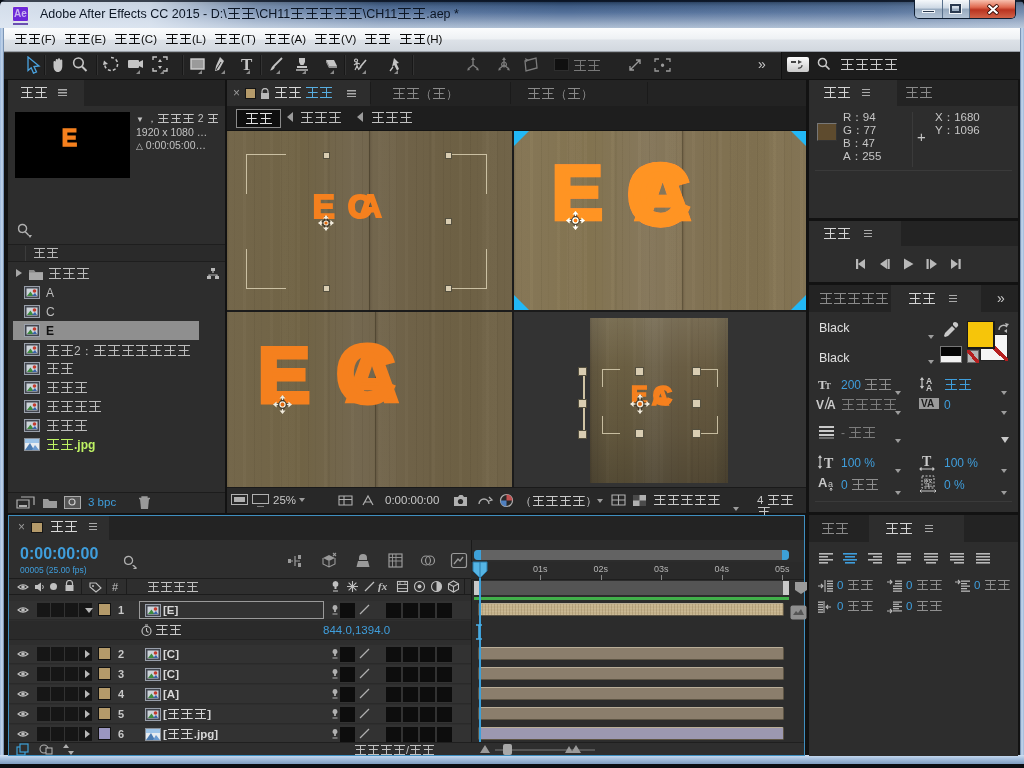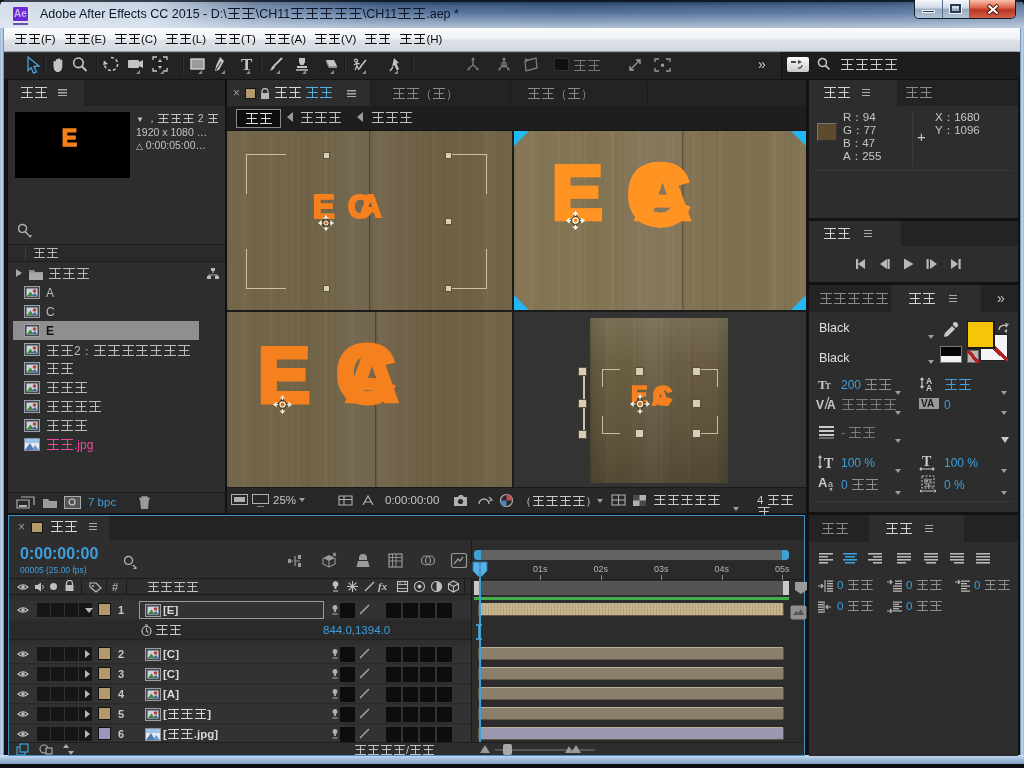--- a/index.html
+++ b/index.html
@@ -269,35 +269,35 @@
       <circle cx="10.5" cy="5" r="1.8" fill="#c23b2e"></circle>
       <path d="M8,10 L11,7 L13,10 Z" fill="#3a62a8"></path>
     </svg>
     <div class="ab" style="left:38px;top:339px;font-size:12px;font-weight:400;color:#bcbcbc"><i></i><i></i><i></i></div>
     <svg class="ab " style="left:16px;top:358px" width="16" height="13" viewBox="0 0 16 13">
       <rect x="0.5" y="0.5" width="15" height="12" fill="#e8ecf0" stroke="#8a9098" stroke-width="1"></rect>
       <path d="M1,12 L6,5 L10,12 Z" fill="#4a7ab0"></path>
       <path d="M8,12 L11,7 L15,12 Z" fill="#6a9ad0"></path>
       <rect x="1" y="1" width="14" height="4" fill="#9ec4e8"></rect>
     </svg>
-    <div class="ab" style="left:38px;top:358px;font-size:12px;font-weight:400;color:#ec4899"><i></i><i></i>.jpg</div>
+    <div class="ab" style="left:38px;top:358px;font-size:12px;font-weight:700;color:#bef264"><i></i><i></i>.jpg</div>
     <div class="ab" style="left:0;top:412px;width:217px;height:21px;background:#2a2a2a;border-top:1px solid #1c1c1c"></div>
     <svg class="ab " style="left:8px;top:416px" width="20" height="13" viewBox="0 0 20 13">
       <path d="M1,4 h12 v8 H1 Z" fill="none" stroke="#b0b0b0" stroke-width="1.2"></path>
       <path d="M5,1 h13 v8" fill="none" stroke="#b0b0b0" stroke-width="1.2"></path>
       <path d="M3,9 h8 v2 H3 Z" fill="#b0b0b0"></path>
     </svg>
     <svg class="ab " style="left:34px;top:416px" width="16" height="13" viewBox="0 0 16 13">
       <path d="M1,3 h5 l1.5,2 H15 v7 H1 Z" fill="#9a9a9a"></path>
     </svg>
     <svg class="ab " style="left:56px;top:416px" width="17" height="13" viewBox="0 0 17 13">
       <rect x="0.5" y="0.5" width="16" height="12" fill="#555" stroke="#aaa"></rect>
       <circle cx="8" cy="6" r="3" fill="none" stroke="#ccc" stroke-width="1.2"></circle>
     </svg>
-    <div class="ab" style="left:80px;top:416px;font-size:11.5px;color:#3f9edc">7 bpc</div>
+    <div class="ab" style="left:80px;top:416px;font-size:11.5px;color:#3f9edc">3 bpc</div>
     <svg class="ab " style="left:130px;top:415px" width="13" height="15" viewBox="0 0 13 15">
       <path d="M2,4 h9 l-1,10 h-7 Z" fill="#9a9a9a"></path>
       <path d="M1,3.5 H12 M4,4 V2 h5 v2" fill="none" stroke="#9a9a9a" stroke-width="1.3"></path>
     </svg>
   </div>
 <div class="panel" style="left:227px;top:80px;width:579px;height:433px">
     <div class="ab" style="left:0;top:0;width:579px;height:26px;background:#232323"></div>
     <div class="ab" style="left:0;top:0;width:143px;height:26px;background:#2d2d2d"></div>
     <div class="ab" style="left:6px;top:6px;font-size:12px;color:#9a9a9a">×</div>
     <div class="sw" style="left:18px;top:8px;width:11px;height:11px;background:#b49a6a"></div>

